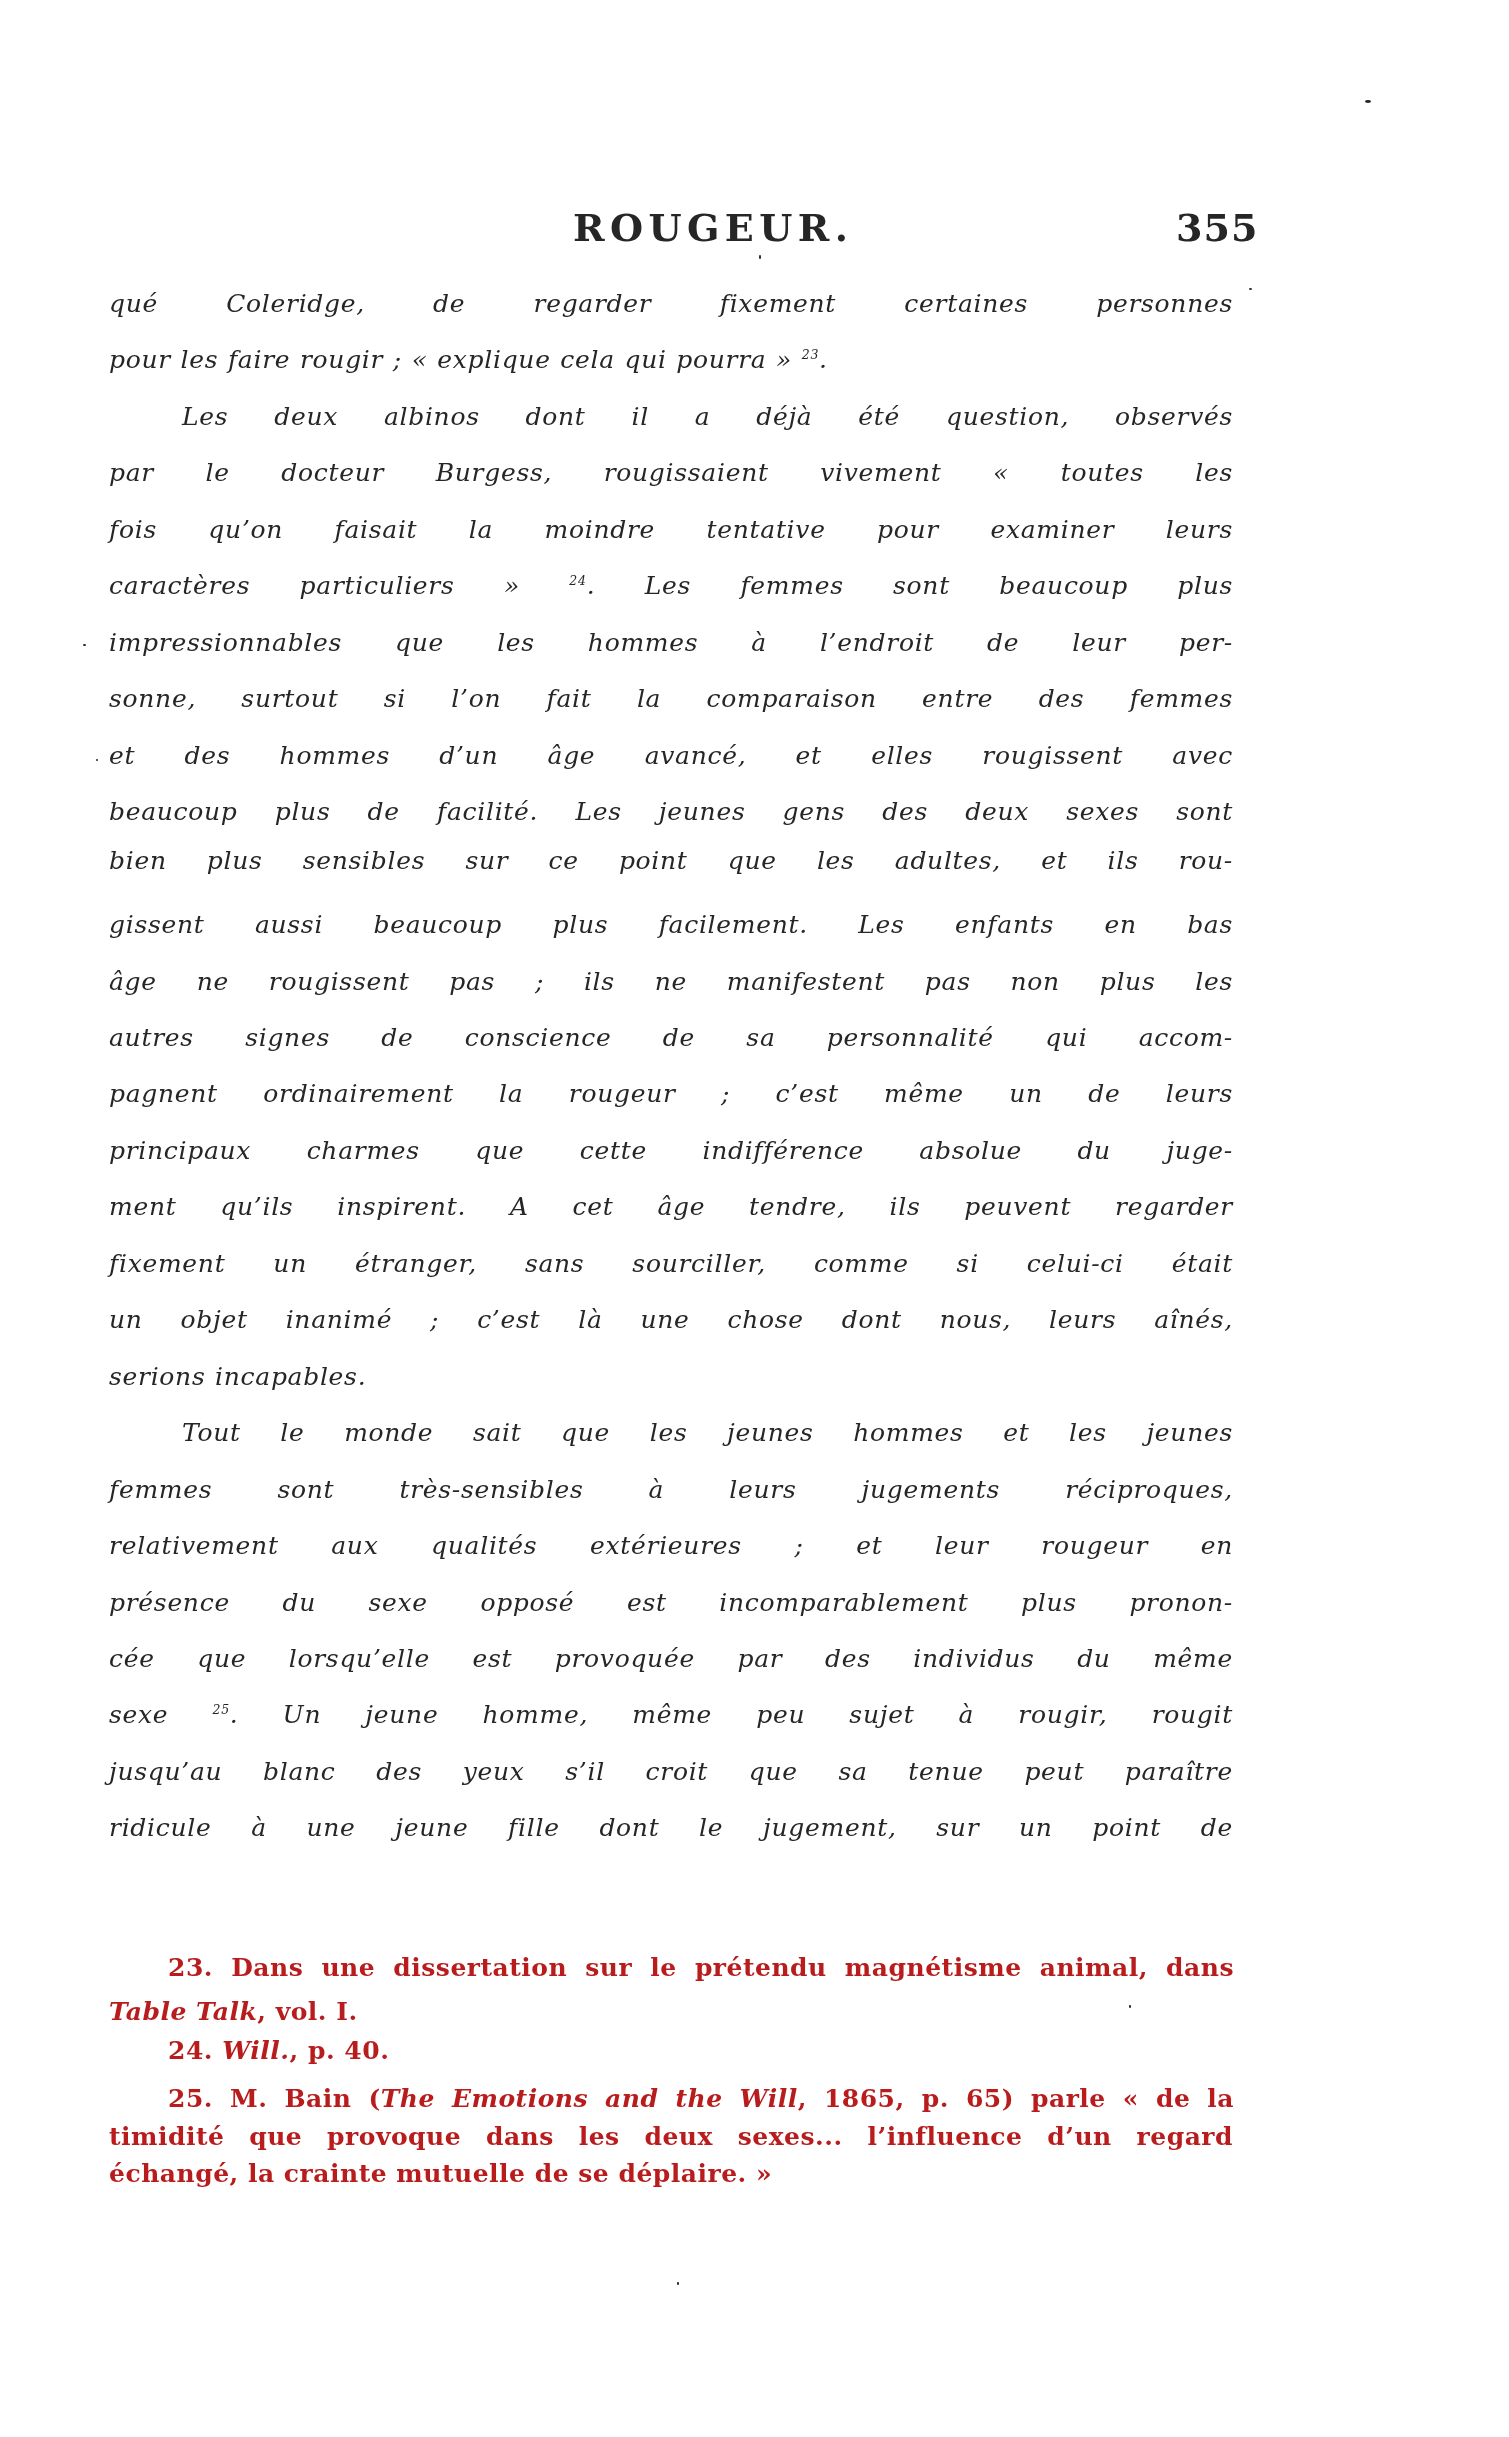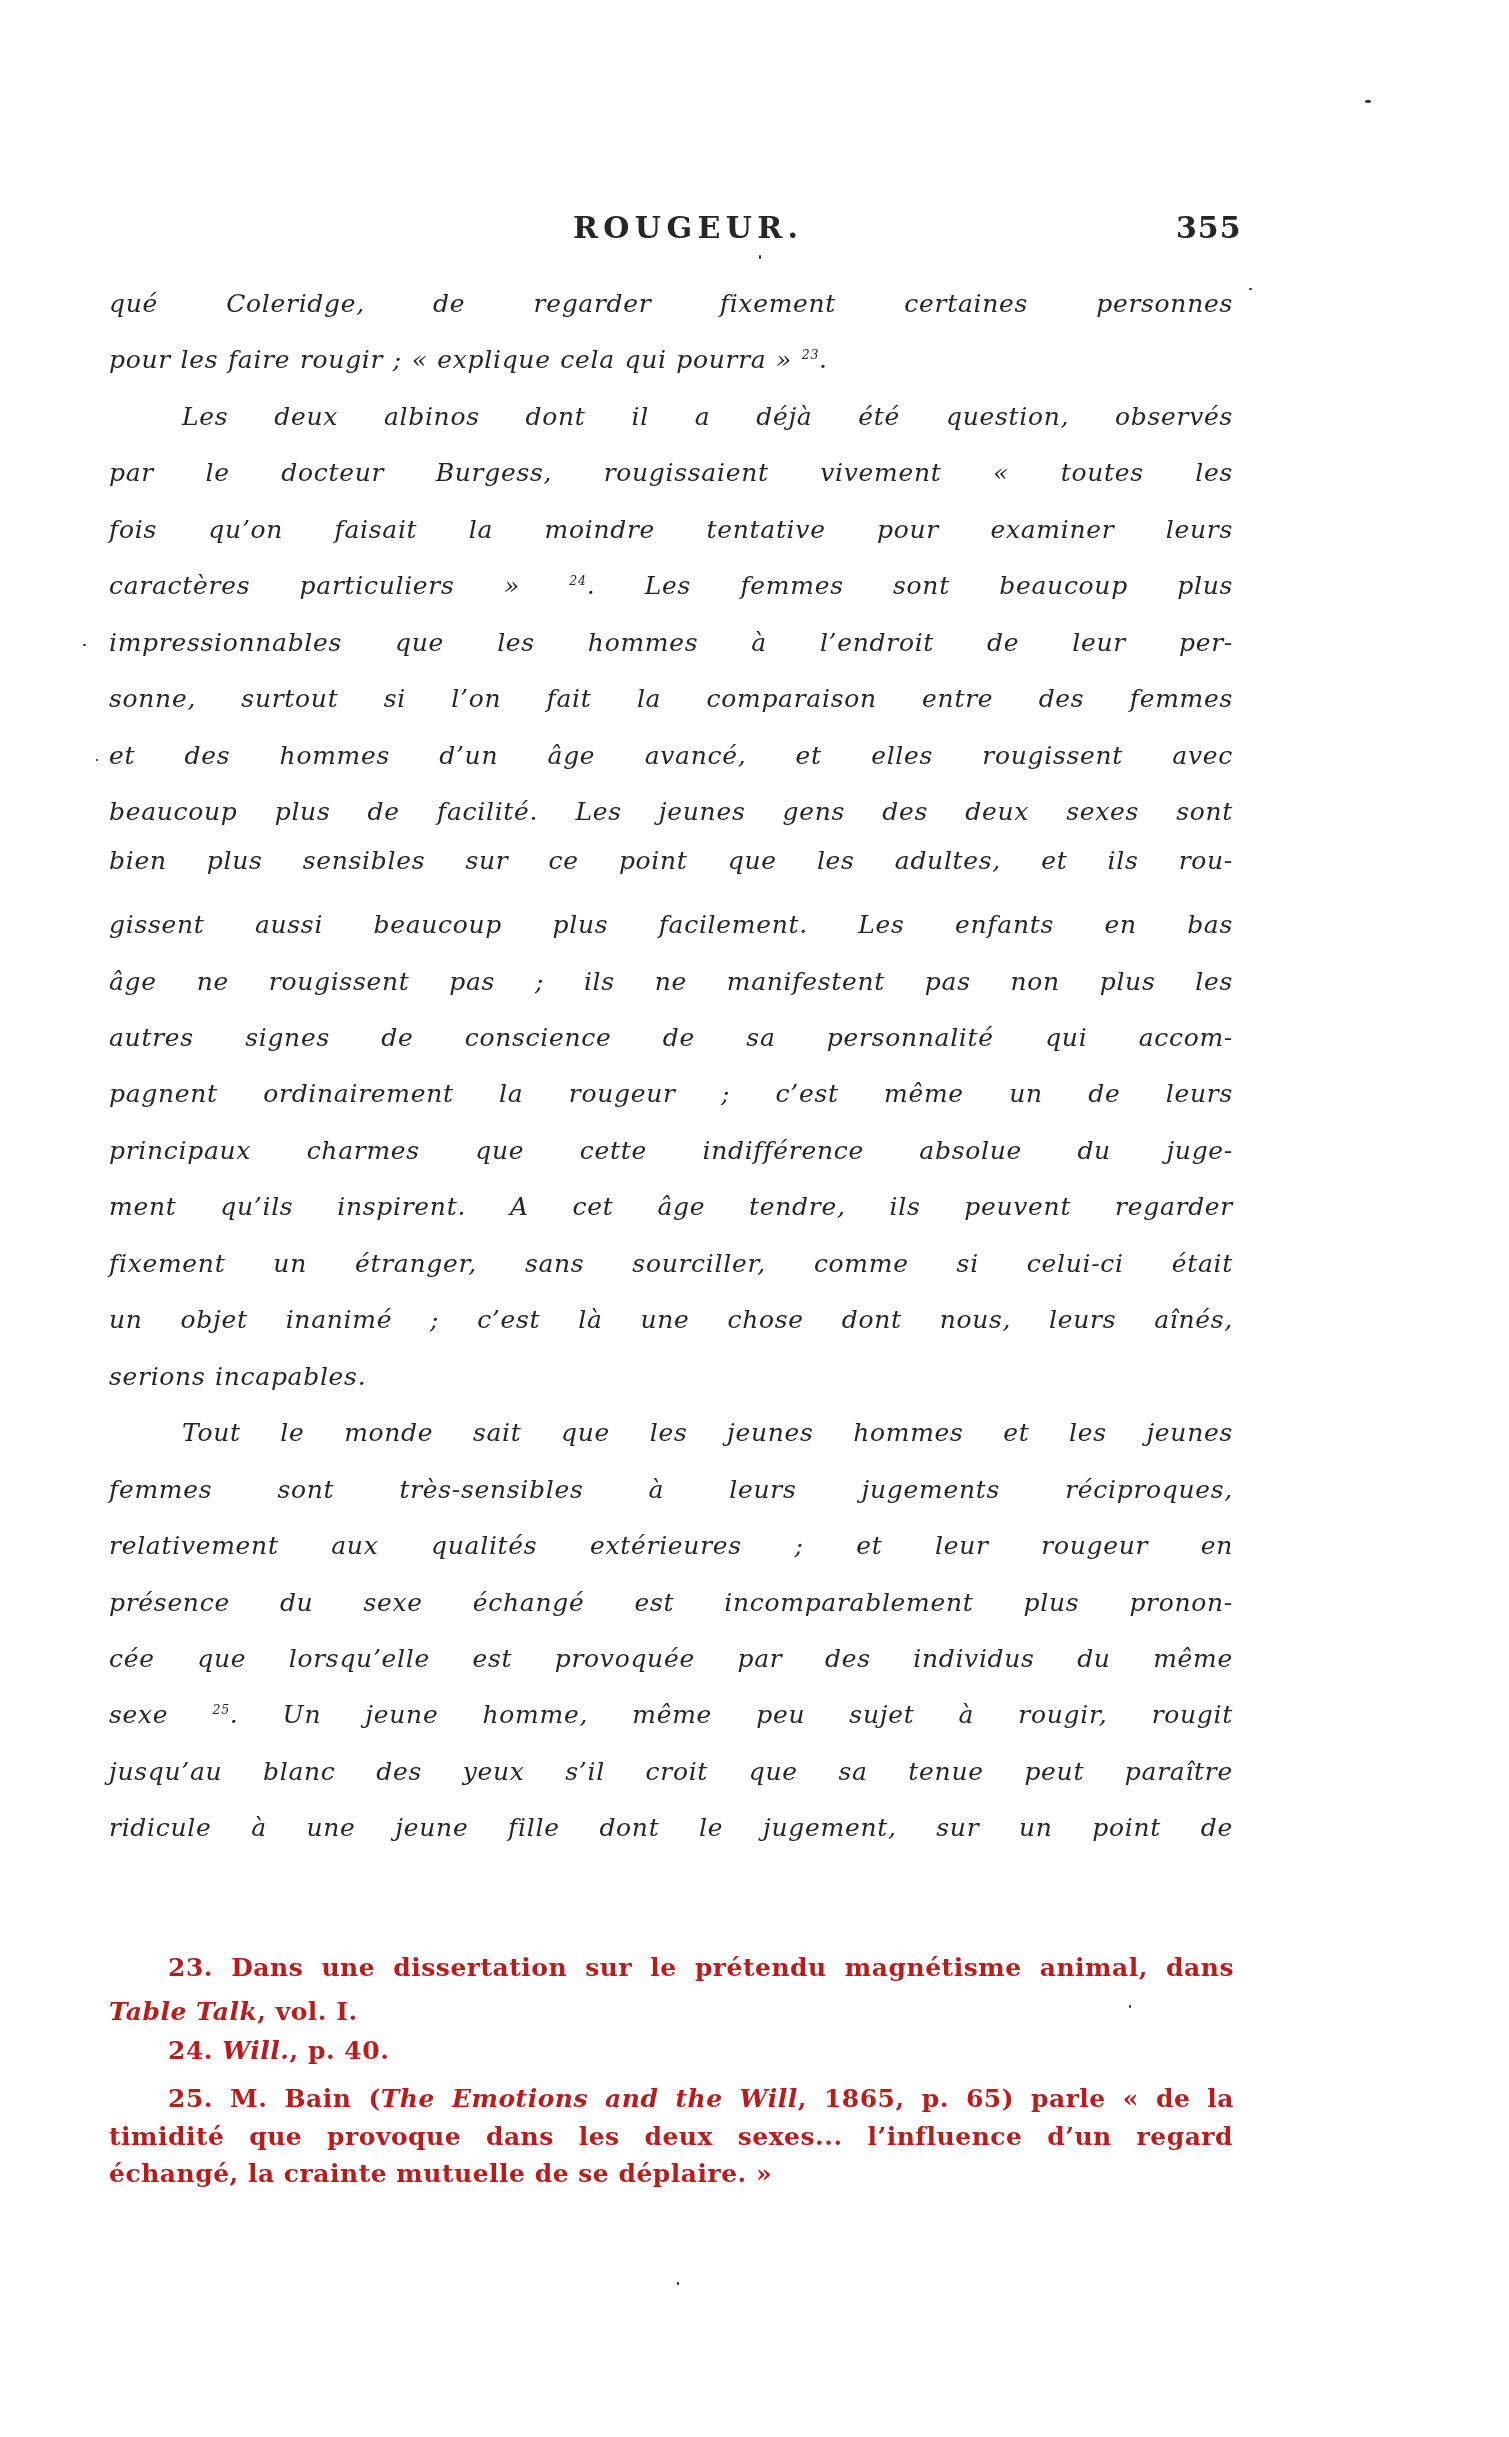--- a/index.html
+++ b/index.html
@@ -1,20 +1,20 @@
 <!DOCTYPE html>
 <html style="font-size:7.8px"><head>
 <meta charset="utf-8">
 <style>
   html, body { margin: 0; padding: 0; background: #ffffff; }
   body { width: 1509px; height: 2603px; position: relative; overflow: hidden; }
   .page { position: absolute; left: 0; top: 0; width: 1509px; height: 2603px; background: #ffffff; color: #262626; }
   .running-head {
     position: absolute; top: 211px; height: 34px; line-height: 34px;
-    font-family: "DejaVu Serif", serif; font-weight: bold; font-size: 30px;
+    font-family: "DejaVu Serif", serif; font-weight: bold; font-size: 38px;
     color: #262626; white-space: nowrap;
   }
   .head-title { left: 573px; letter-spacing: 5.4px; }
   .head-page { left: 1176px; letter-spacing: 1px; }
 
   .body-line {
     position: absolute; left: 109px; width: 1124px; height: 57px;
     font-family: "DejaVu Serif", serif; font-size: 25px; line-height: 57px;
     color: #262626; white-space: nowrap; overflow: visible;
     text-align: justify; text-align-last: justify;
@@ -61,21 +61,21 @@
       <div class="body-line" style="top: 1009px;"><span>autres signes de conscience de sa personnalité qui accom-</span></div>
       <div class="body-line" style="top: 1065px;"><span>pagnent ordinairement la rougeur ; c’est même un de leurs</span></div>
       <div class="body-line" style="top: 1122px;"><span>principaux charmes que cette indifférence absolue du juge-</span></div>
       <div class="body-line" style="top: 1178px;"><span>ment qu’ils inspirent. A cet âge tendre, ils peuvent regarder</span></div>
       <div class="body-line" style="top: 1235px;"><span>fixement un étranger, sans sourciller, comme si celui-ci était</span></div>
       <div class="body-line" style="top: 1291px;"><span>un objet inanimé ; c’est là une chose dont nous, leurs aînés,</span></div>
       <div class="body-line last" style="top: 1348px;"><span>serions incapables.</span></div>
       <div class="body-line indent" style="top: 1404px;"><span>Tout le monde sait que les jeunes hommes et les jeunes</span></div>
       <div class="body-line" style="top: 1461px;"><span>femmes sont très-sensibles à leurs jugements réciproques,</span></div>
       <div class="body-line" style="top: 1517px;"><span>relativement aux qualités extérieures ; et leur rougeur en</span></div>
-      <div class="body-line" style="top: 1574px;"><span>présence du sexe échangé est incomparablement plus pronon-</span></div>
+      <div class="body-line" style="top: 1574px;"><span>présence du sexe opposé est incomparablement plus pronon-</span></div>
       <div class="body-line" style="top: 1630px;"><span>cée que lorsqu’elle est provoquée par des individus du même</span></div>
       <div class="body-line" style="top: 1686px;"><span>sexe </span><sup>25</sup><span>. Un jeune homme, même peu sujet à rougir, rougit</span></div>
       <div class="body-line" style="top: 1743px;"><span>jusqu’au blanc des yeux s’il croit que sa tenue peut paraître</span></div>
       <div class="body-line" style="top: 1799px;"><span>ridicule à une jeune fille dont le jugement, sur un point de</span></div>
     </div>
   <div id="footnotes">
       <div>
         <div class="fn-line indent" style="top: 1947px;"><span>23. Dans une dissertation sur le prétendu magnétisme animal, dans</span></div>
         <div class="fn-line last" style="top: 1991px;"><i>Table Talk</i><span>, vol. I.</span></div>
       </div>

